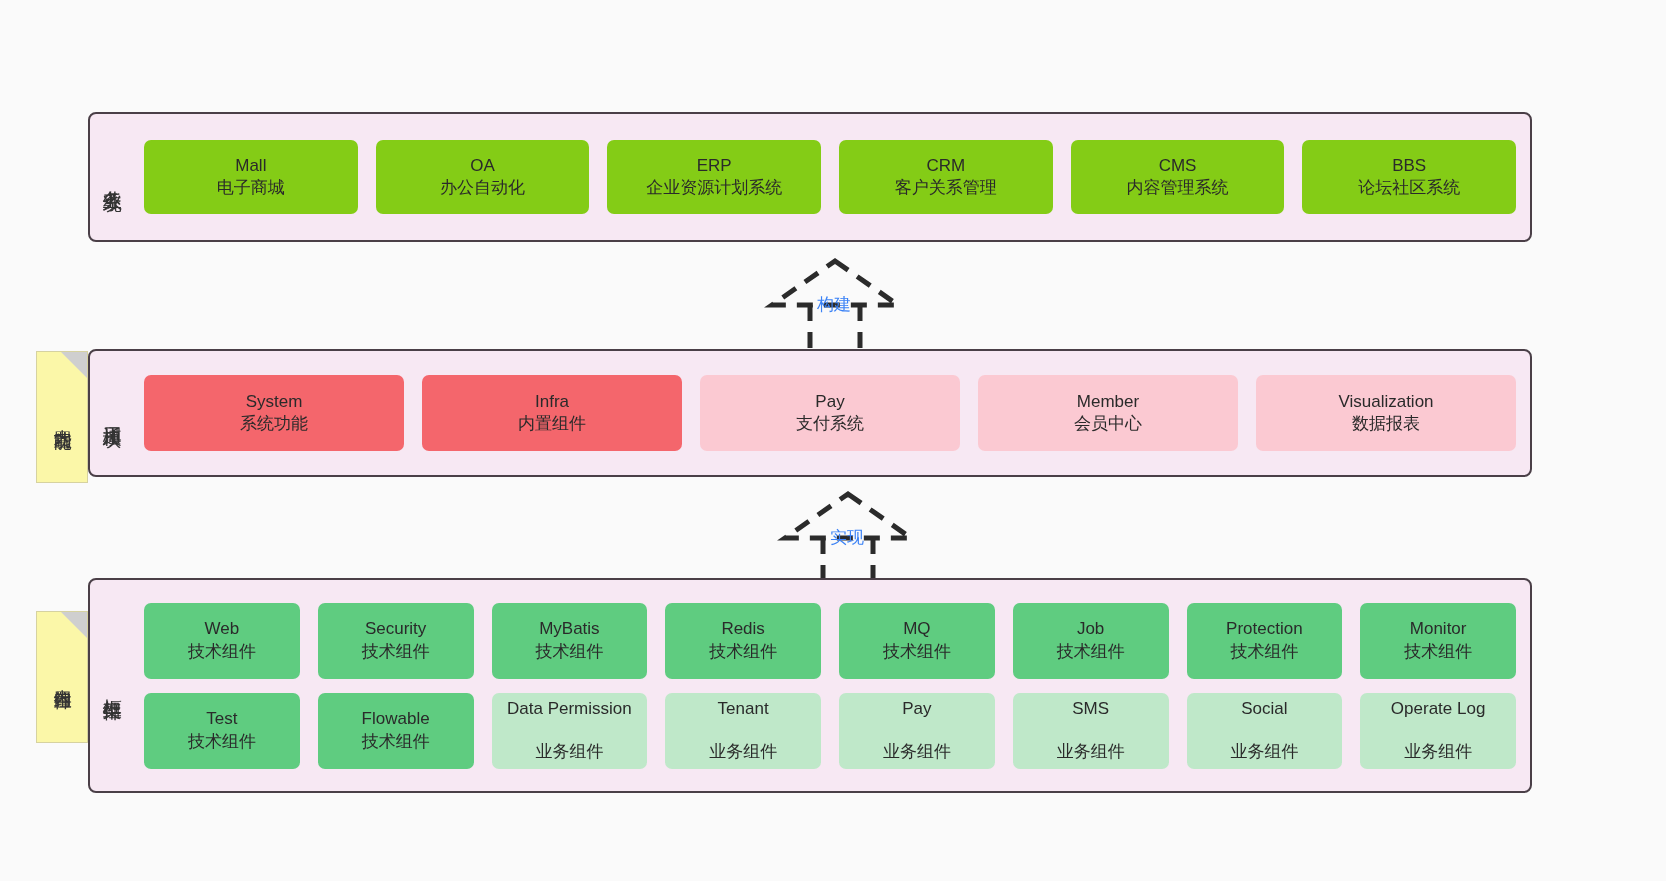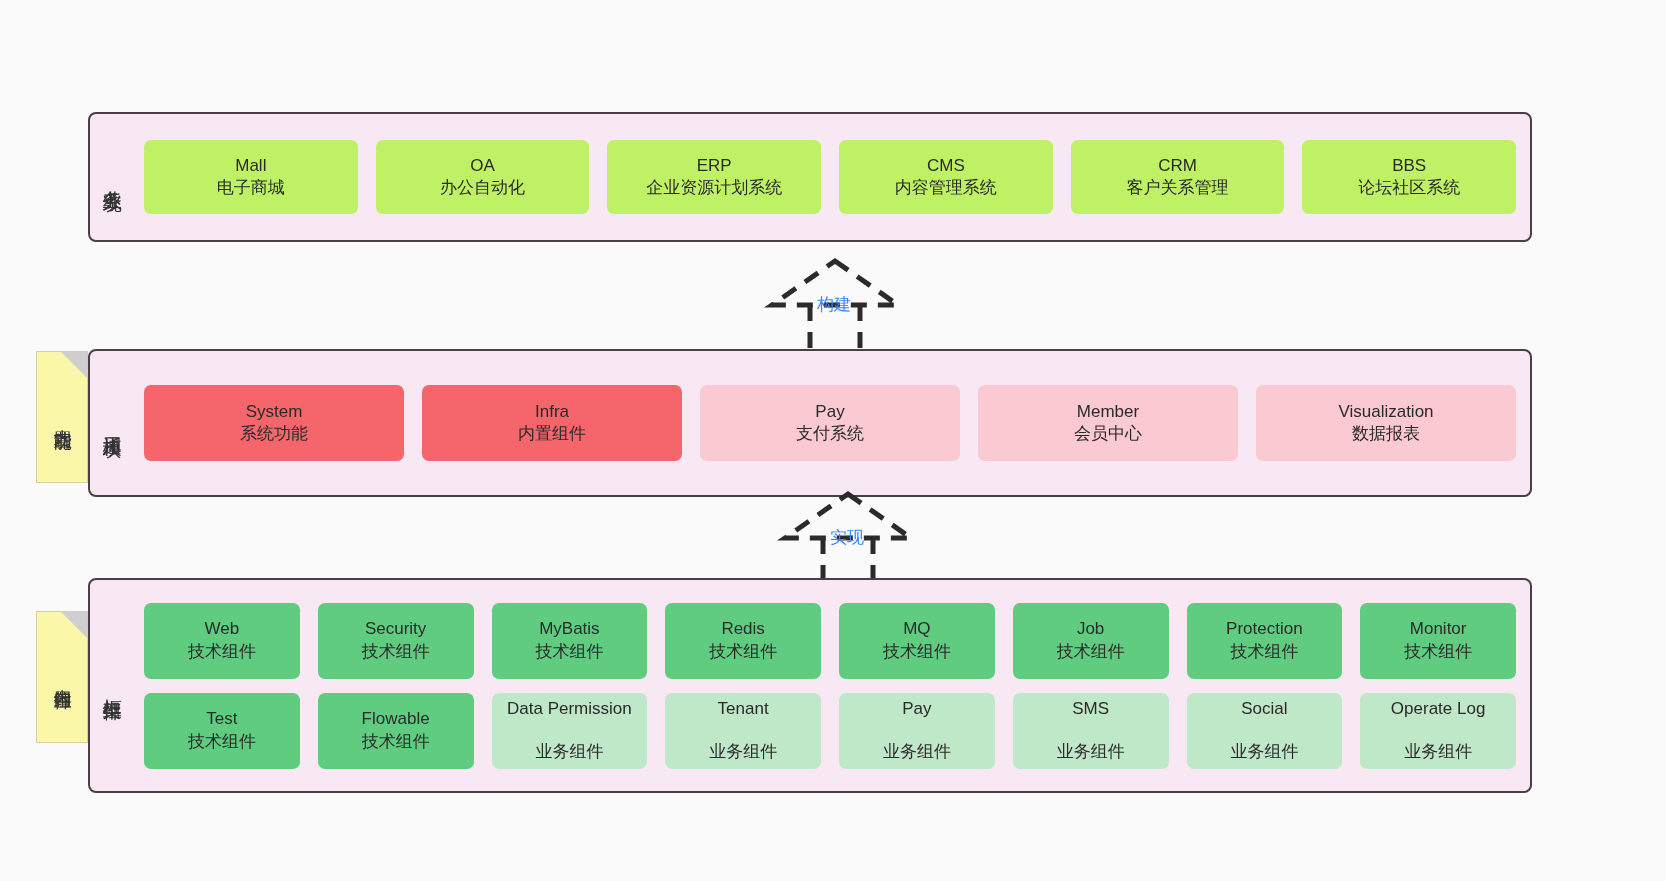--- a/index.html
+++ b/index.html
@@ -78,33 +78,33 @@
     color: #2a2a2a;
     padding: 4px 6px;
     box-sizing: border-box;
     min-width: 0;
   }
   .node .n-title { white-space: nowrap; }
   .node .n-sub { white-space: nowrap; }
   .node.wrap .n-title { white-space: normal; }
 
   
-  .c-blue       { background: #bef264; }
+  .c-blue       { background: #84cc16; }
   .c-red        { background: #f4666c; }
   .c-pink       { background: #fbc9d2; }
   .c-green      { background: #5fcc80; text-align: right; }
   .c-lightgreen { background: #bfe8c9; gap: 20px; }
 
   
   #layer-business { left: 88px; top: 112px; width: 1444px; height: 130px; }
   #layer-business .layer-body { padding-left: 10px; }
   #layer-business .node { height: 74px; }
 
   
-  #layer-modules { left: 88px; top: 349px; width: 1444px; height: 148px; }
+  #layer-modules { left: 88px; top: 349px; width: 1444px; height: 128px; }
   #layer-modules .layer-body { padding-left: 10px; }
   #layer-modules .node { height: 76px; }
 
   
   #layer-framework { left: 88px; top: 578px; width: 1444px; height: 215px; }
   #layer-framework .layer-body { padding-left: 10px; gap: 14px; }
   #layer-framework .node { height: 76px; }
 
   
   .sticky {
@@ -171,26 +171,26 @@
         </div>
         <div class="node c-blue">
           <span class="n-title">OA</span>
           <span class="n-sub">办公自动化</span>
         </div>
         <div class="node c-blue">
           <span class="n-title">ERP</span>
           <span class="n-sub">企业资源计划系统</span>
         </div>
         <div class="node c-blue">
+          <span class="n-title">CRM</span>
+          <span class="n-sub">客户关系管理</span>
+        </div>
+        <div class="node c-blue">
           <span class="n-title">CMS</span>
           <span class="n-sub">内容管理系统</span>
-        </div>
-        <div class="node c-blue">
-          <span class="n-title">CRM</span>
-          <span class="n-sub">客户关系管理</span>
         </div>
         <div class="node c-blue">
           <span class="n-title">BBS</span>
           <span class="n-sub">论坛社区系统</span>
         </div>
       </div>
     </div>
   </div>
 
   <div class="uml-arrow" id="arrow-build">

